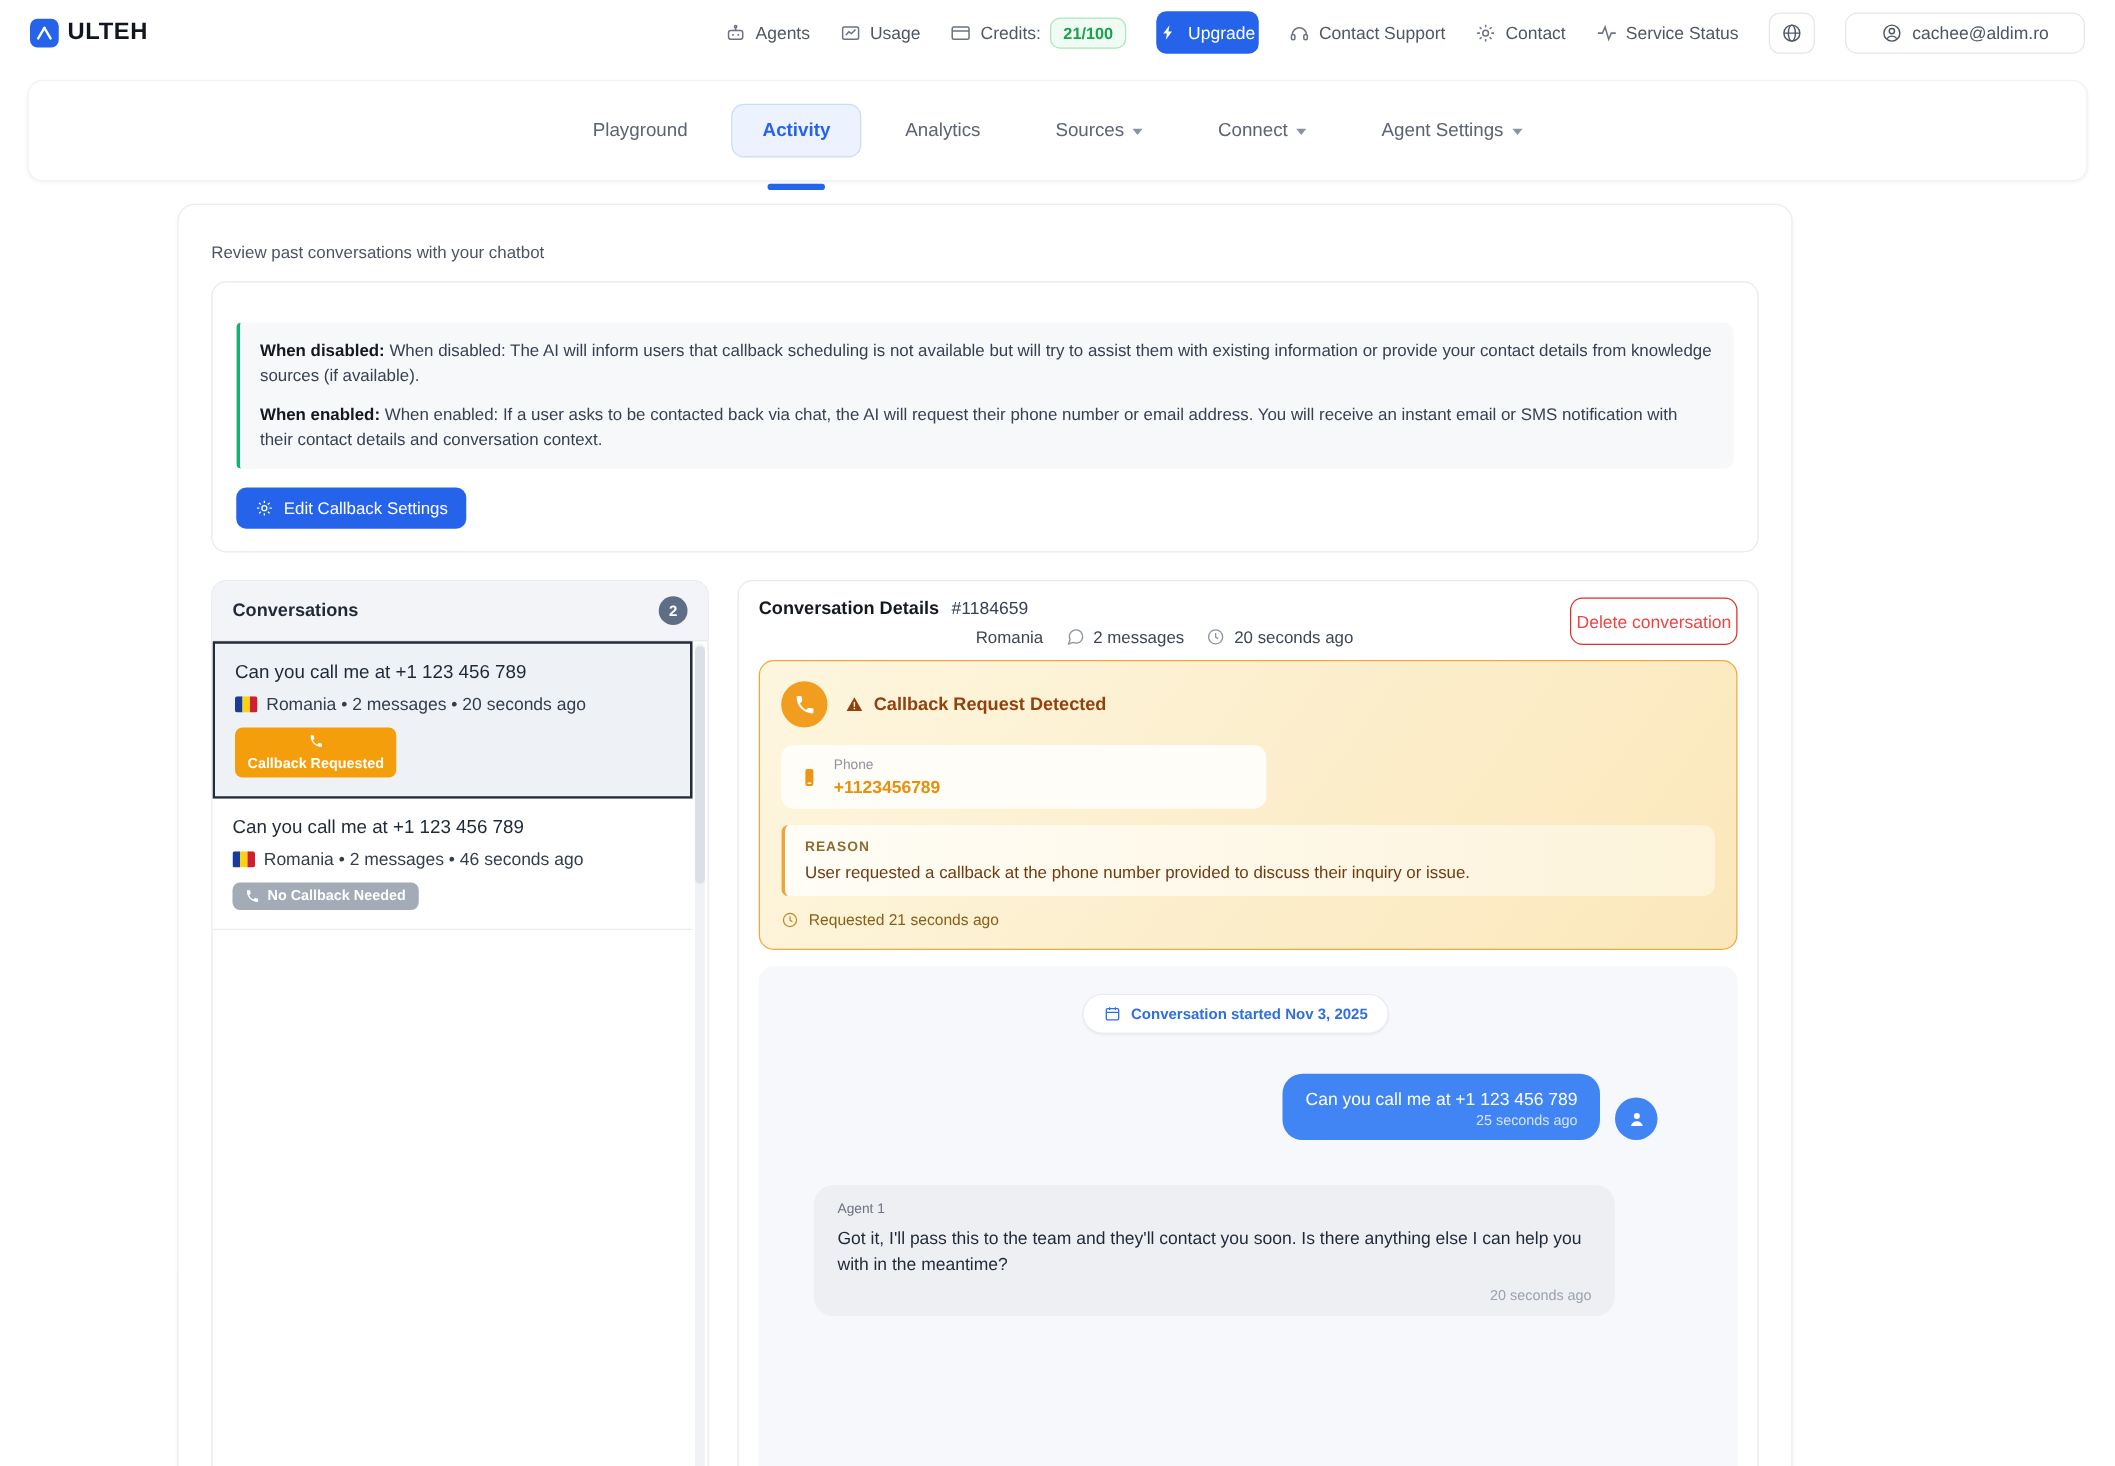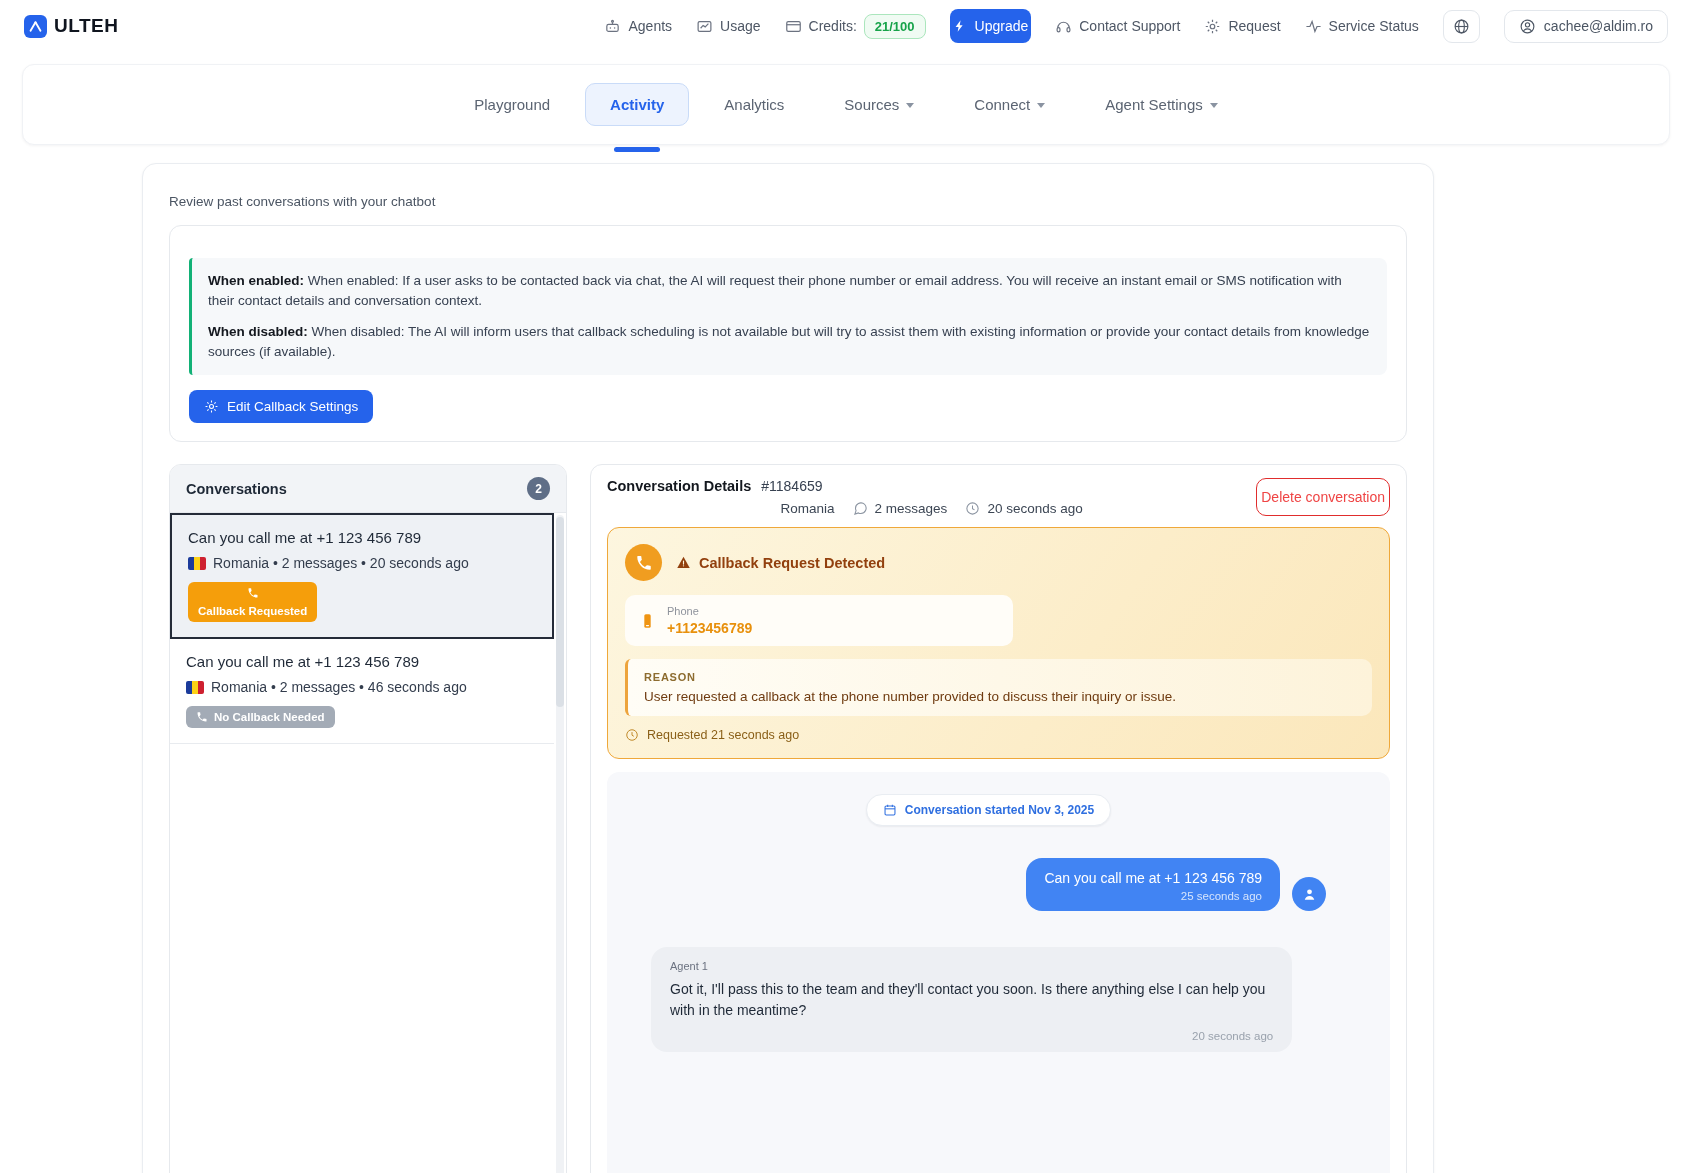--- a/index.html
+++ b/index.html
@@ -12,21 +12,21 @@
   .navbar { height:52px; display:flex; align-items:center; justify-content:space-between; padding:0 24px; background:#fff; }
   .brand { display:flex; align-items:center; gap:7px; }
   .brand-mark { width:23px; height:23px; border-radius:6px; background:#2563eb; display:flex; align-items:center; justify-content:center; }
   .brand-name { font-size:19px; font-weight:700; letter-spacing:.5px; color:#10151f; }
   .nav-right { display:flex; align-items:center; gap:24px; color:#4e5765; font-size:14px; }
   .nav-item { display:flex; align-items:center; gap:7px; cursor:pointer; }
   .nav-item svg { color:#6b7280; }
   .credits-pill { border:1px solid #abe6bd; background:#f0fbf3; color:#17a34a; font-weight:700; font-size:13px; padding:4px 10px; border-radius:8px; }
   .upgrade-btn { display:flex; align-items:center; gap:8px; background:#2563eb; color:#fff; border:none; font-size:14px; font-weight:500; padding:9px 3px; border-radius:8px; cursor:pointer; }
   .icon-pill { border:1px solid #e3e7ec; border-radius:9px; padding:7px 9px; display:flex; align-items:center; cursor:pointer; background:#fff; color:#4e5765; }
-  .user-pill { border:1px solid #e3e7ec; border-radius:10px; padding:7px 14px; display:flex; align-items:center; gap:8px; cursor:pointer; background:#fff; font-size:14px; color:#4b5563; }
+  .user-pill { border:1px solid #e3e7ec; border-radius:10px; padding:7px 28px; display:flex; align-items:center; gap:8px; cursor:pointer; background:#fff; font-size:14px; color:#4b5563; }
 
   
   .subnav { margin:12px 22px 0; border:1px solid #f0f2f5; border-radius:12px; box-shadow:0 1px 3px rgba(16,24,40,.05);
     display:flex; justify-content:center; align-items:center; gap:10px; padding:18px 0; position:relative; background:#fff; }
   .tab { padding:12px 24px; font-size:15px; color:#5b6472; font-weight:500; border:1px solid transparent; border-radius:10px; cursor:pointer; display:flex; align-items:center; gap:7px; position:relative; }
   .tab.active { background:#edf3fe; border-color:#c9dbf8; color:#2563eb; font-weight:700; }
   .tab.active::after { content:""; position:absolute; left:50%; transform:translateX(-50%); bottom:-27px; width:46px; height:5px; background:#2563eb; border-radius:3px; }
   .caret { width:0; height:0; border-left:4px solid transparent; border-right:4px solid transparent; border-top:5px solid #8a93a1; margin-top:2px; }
 
   
@@ -250,21 +250,21 @@
           </svg>
         </span>
       <span>Contact Support</span>
     </div>
     <div class="nav-item">
       <span>
           <svg width="17" height="17">
             <use href="#i-gear"></use>
           </svg>
         </span>
-      <span>Request</span>
+      <span>Contact</span>
     </div>
     <div class="nav-item">
       <span>
           <svg width="17" height="17">
             <use href="#i-pulse"></use>
           </svg>
         </span>
       <span>Service Status</span>
     </div>
     <div class="icon-pill">
@@ -307,22 +307,22 @@
       <span>Agent Settings</span>
       <span class="caret"></span>
     </div>
 </div>
 
 <main class="main-card">
   <p class="page-subtitle">Review past conversations with your chatbot</p>
 
   <section class="cb-card">
     <div class="info-box">
+      <p><span class="info-label">When disabled:</span> <span>When disabled: The AI will inform users that callback scheduling is not available but will try to assist them with existing information or provide your contact details from knowledge sources (if available).</span></p>
       <p><span class="info-label">When enabled:</span> <span>When enabled: If a user asks to be contacted back via chat, the AI will request their phone number or email address. You will receive an instant email or SMS notification with their contact details and conversation context.</span></p>
-      <p><span class="info-label">When disabled:</span> <span>When disabled: The AI will inform users that callback scheduling is not available but will try to assist them with existing information or provide your contact details from knowledge sources (if available).</span></p>
     </div>
     <button class="edit-btn">
       <span>
           <svg width="15" height="15">
             <use href="#i-gear"></use>
           </svg>
         </span>
       <span>Edit Callback Settings</span>
     </button>
   </section>

